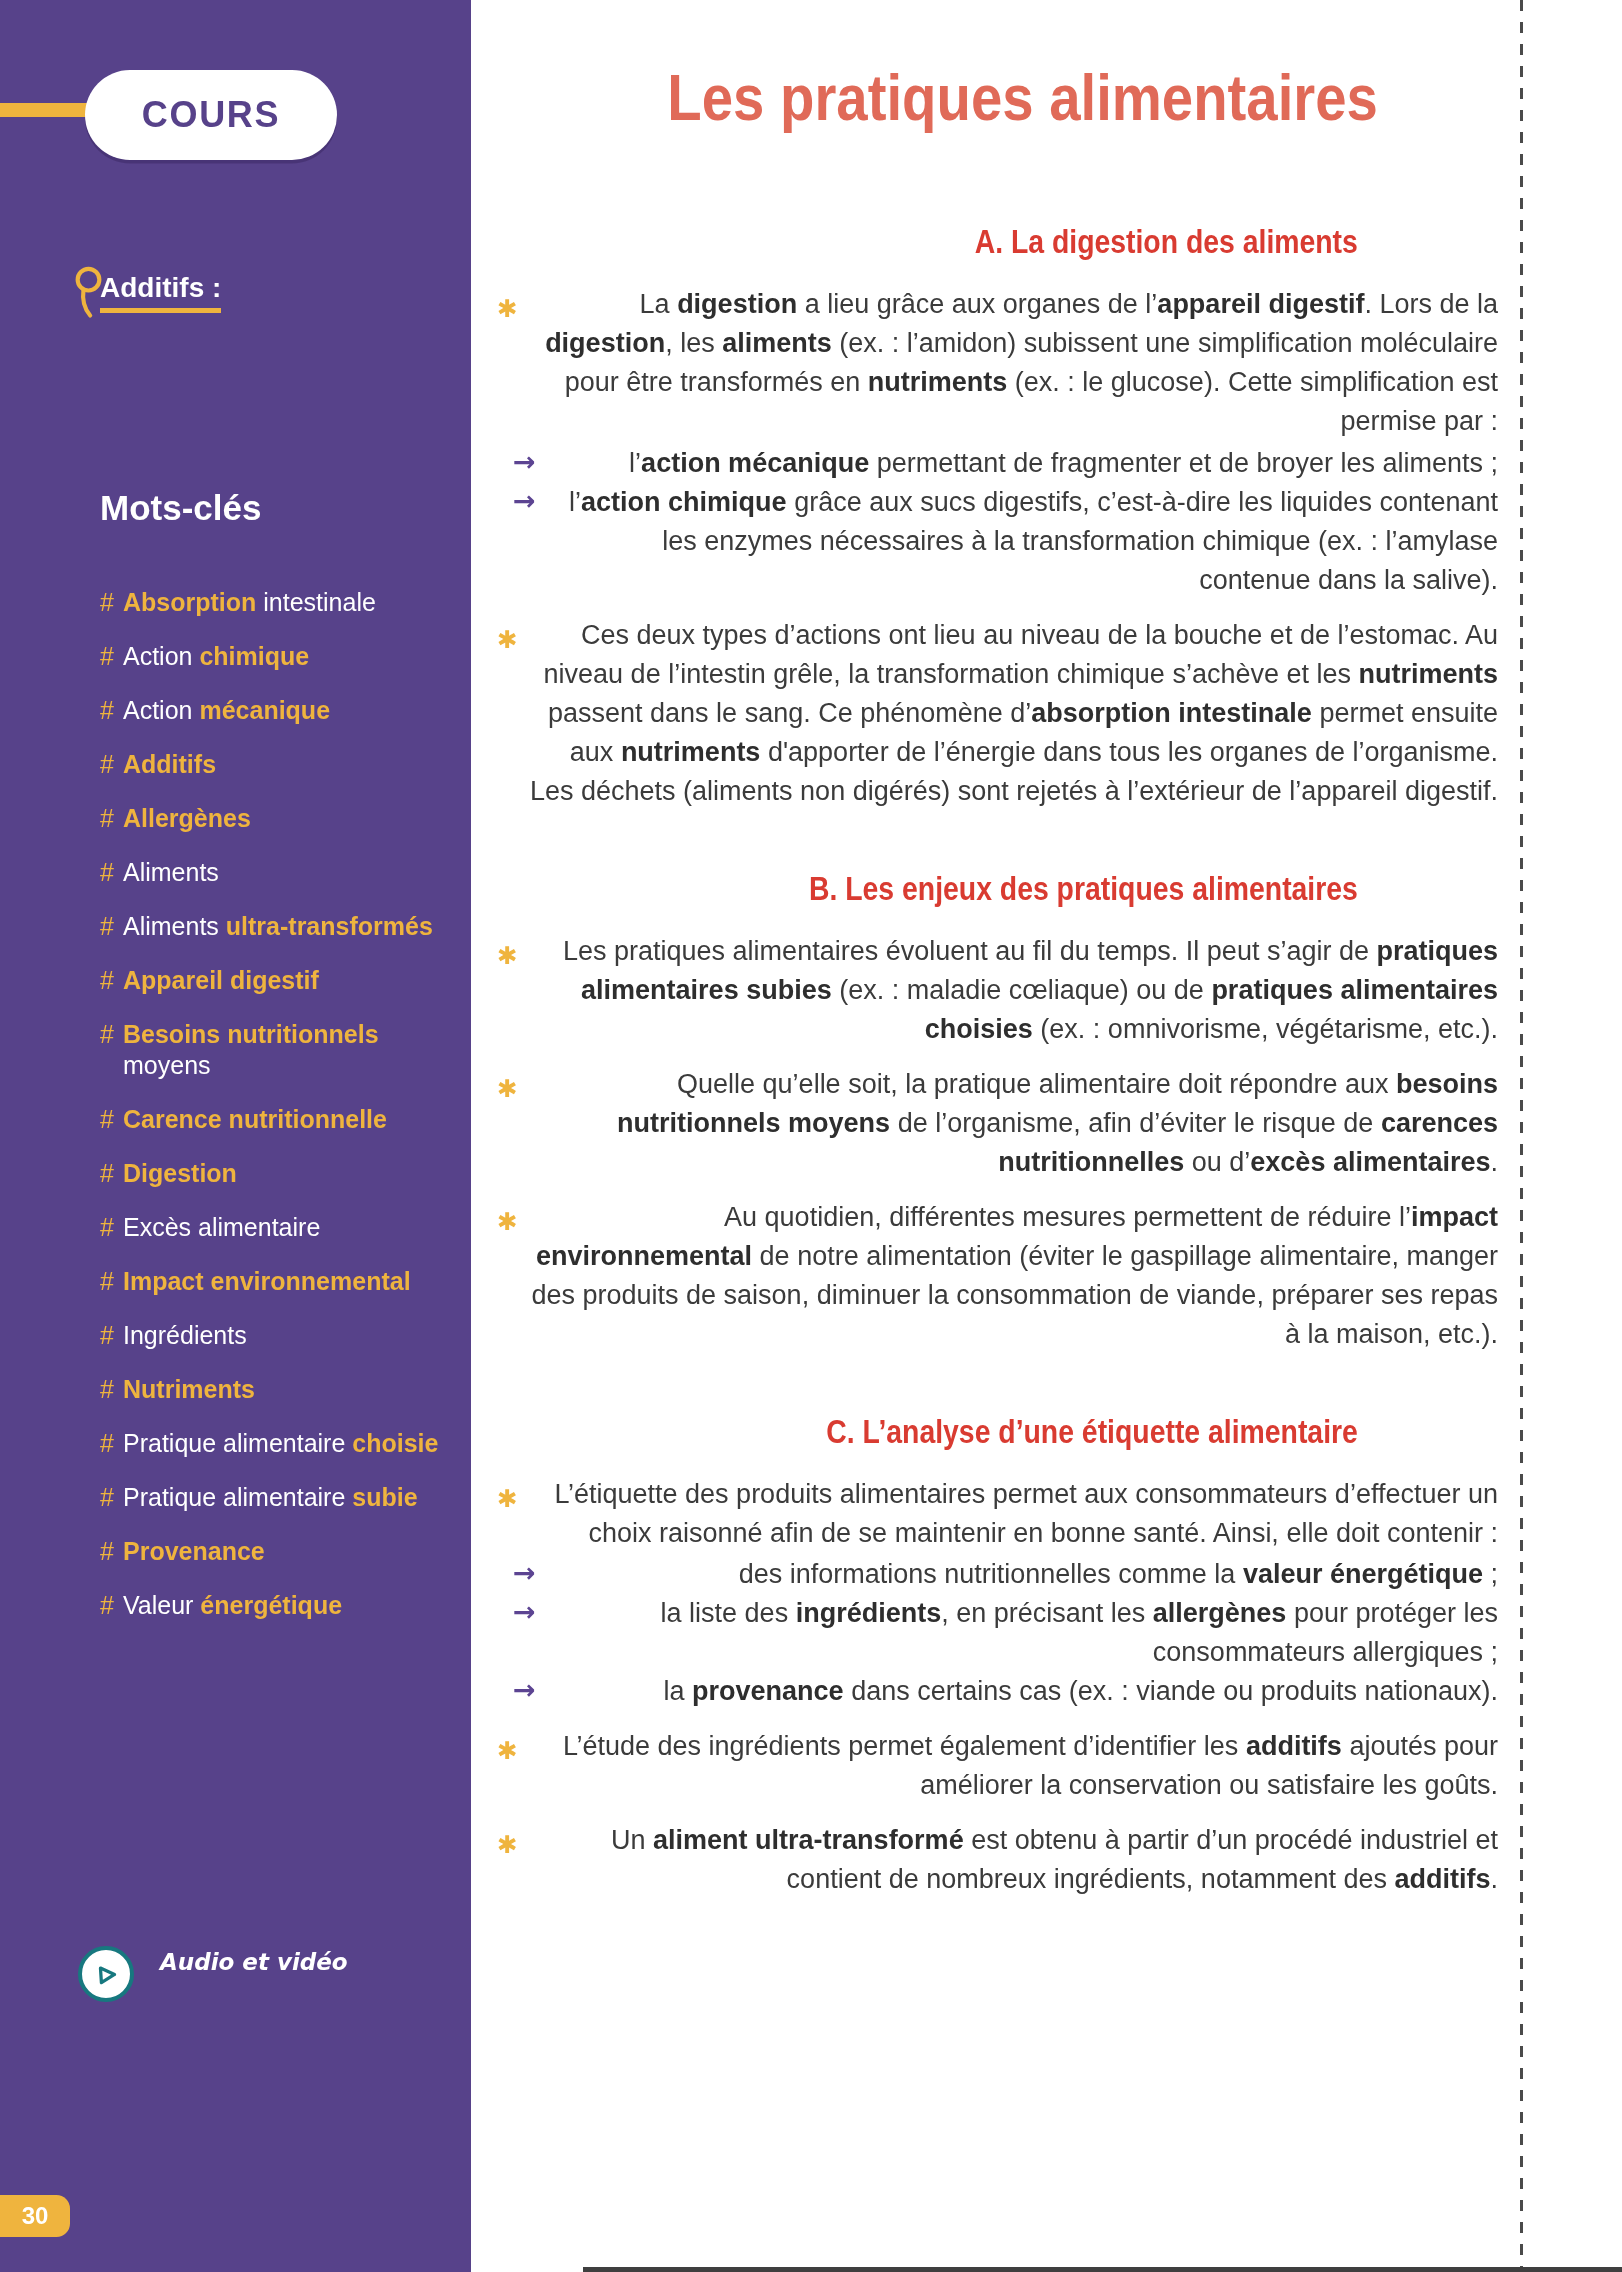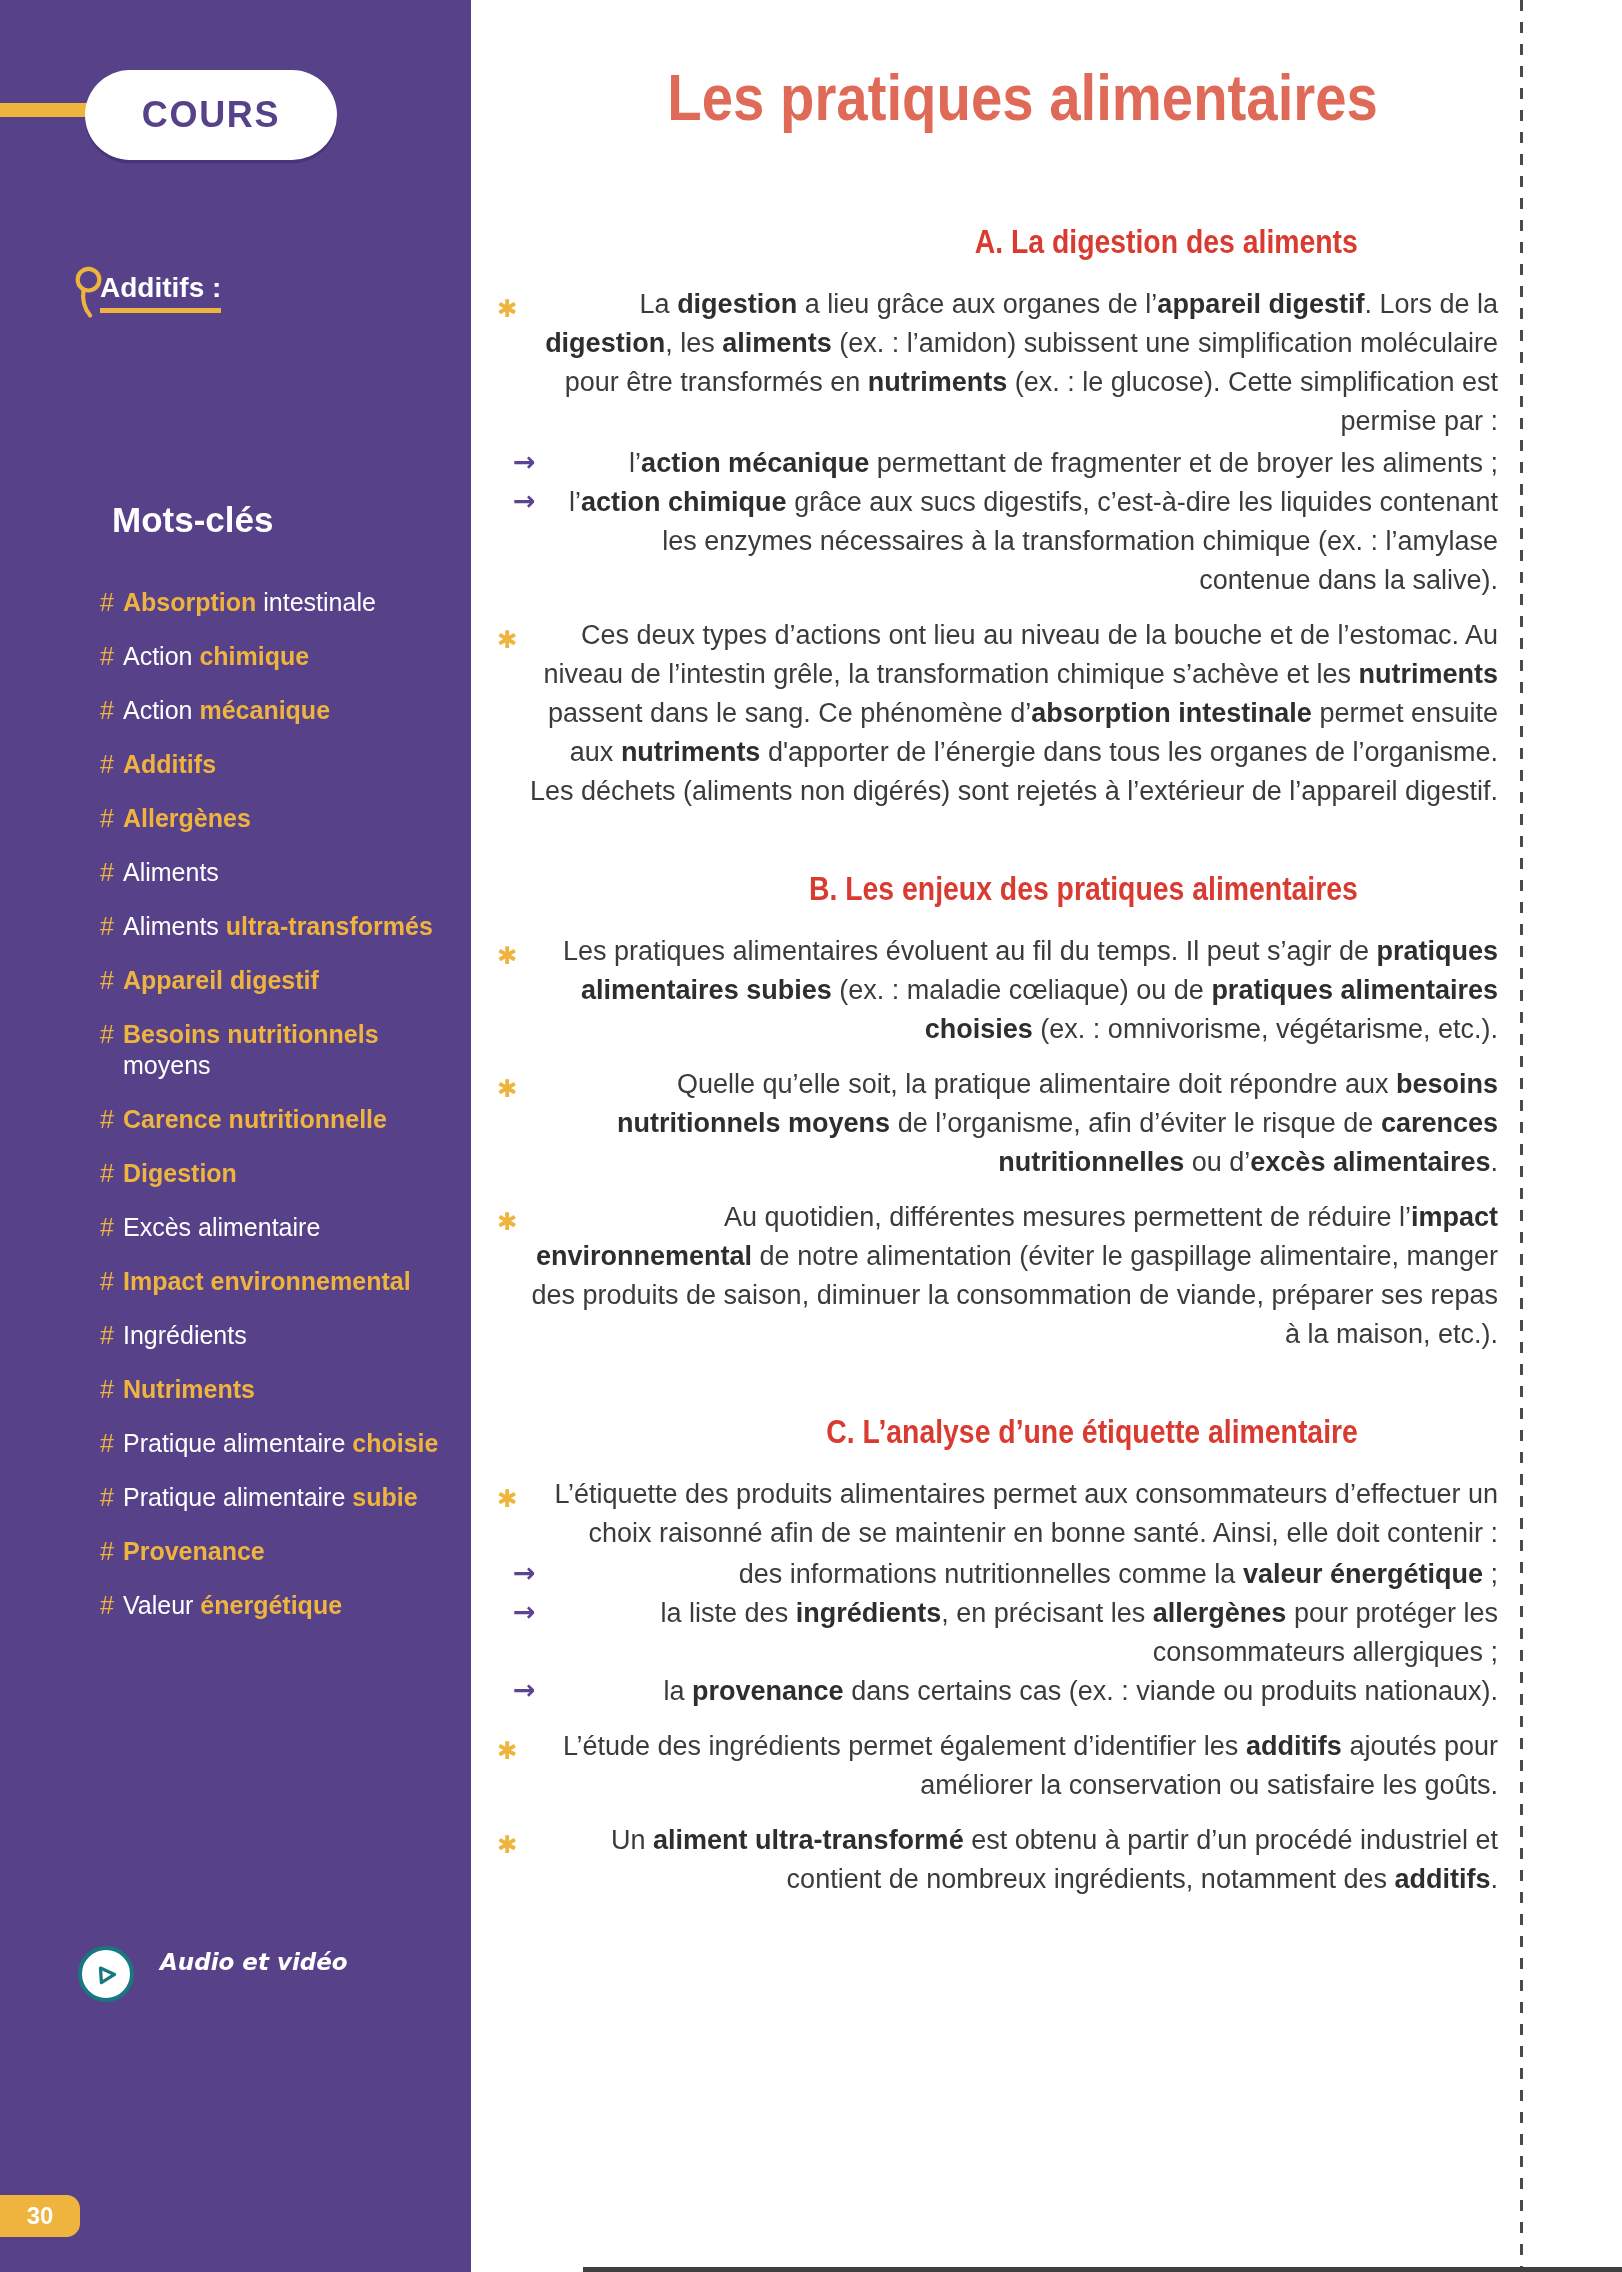--- a/index.html
+++ b/index.html
@@ -10,39 +10,39 @@
   .sidebar{position:absolute;left:0;top:0;width:471px;height:2273px;background:var(--purple);}
   .yellow-bar{position:absolute;left:0;top:103px;width:113px;height:14.4px;background:var(--yellow);}
   .cours-pill{position:absolute;left:85px;top:70px;width:252px;height:90px;border-radius:46px;
         background:#fff;display:flex;align-items:center;justify-content:center;
         font-weight:700;font-size:36px;letter-spacing:1.7px;color:var(--purple);
         box-shadow:0 3.4px 0 rgba(35,18,70,.28);}
   .consigne{position:absolute;left:100px;top:270px;width:287px;color:#fff;
         font-weight:700;font-size:28px;line-height:35px;}
   .consigne .pin{position:absolute;left:-29px;top:-5px;}
   .c-label{display:inline-block;border-bottom:5px solid var(--yellow);padding-bottom:2.5px;margin-bottom:5px;}
-  .kw-title{position:absolute;left:100px;top:488px;margin:12px;font-size:35px;color:#fff;font-weight:700;}
+  .kw-title{position:absolute;left:100px;top:488px;margin:0;font-size:35px;color:#fff;font-weight:700;}
   .kw-list{position:absolute;left:100px;top:587px;width:363px;margin:0;padding:0;list-style:none;
         color:#fff;font-size:25px;line-height:31px;}
   .kw-list li{position:relative;padding-left:23px;margin-bottom:23px;font-weight:400;}
   .kw-list .hash{position:absolute;left:0;top:0;color:var(--yellow);font-weight:400;}
   .kw-list b{color:var(--yellow);font-weight:700;}
 
   .audio-head{position:absolute;left:160px;top:1949px;color:#fff;font-size:23px;font-weight:700;
         font-style:italic;font-family:"DejaVu Sans",sans-serif;white-space:nowrap;z-index:3;}
   .play-badge{position:absolute;left:78px;top:1946px;width:56px;height:56px;background:#fff;
         border:4.2px solid var(--teal);border-radius:50%;box-sizing:border-box;z-index:2;
         display:flex;align-items:center;justify-content:center;}
   .audio-box{position:absolute;left:66px;top:1988px;width:270px;height:162px;background:#fff;
         border:3.4px solid var(--teal);border-radius:22px;box-sizing:border-box;
         padding:23px 10px 0 16px;font-size:21px;line-height:29px;color:#3d3d3d;}
   .lls-line{margin-top:2.5px;}
   .lls-pill{display:inline-block;border:2.5px solid var(--teal);border-radius:7.6px;color:var(--teal);
         font-weight:700;padding:0 6.8px;line-height:25px;}
-  .page-badge{position:absolute;left:0;top:2195px;width:80px;height:42px;background:var(--yellow);
+  .page-badge{position:absolute;left:0;top:2195px;width:70px;height:42px;background:var(--yellow);
         border-radius:0 13.5px 13.5px 0;display:flex;align-items:center;justify-content:center;
         color:#fff;font-weight:700;font-size:24px;}
 
   
   .main{position:absolute;left:497px;top:0;width:1001px;text-align:right;}
   h1.title{margin:61px 0 0;font-size:64px;font-weight:700;color:var(--coral);
         transform:scaleX(.88);transform-origin:left center;white-space:nowrap;letter-spacing:0;}
   h2.sec{margin:59px 0 0;font-size:33px;font-weight:700;color:var(--red);
         transform:scaleX(.86);transform-origin:left center;white-space:nowrap;}
   h2.sec.first{margin-top:88px;}

